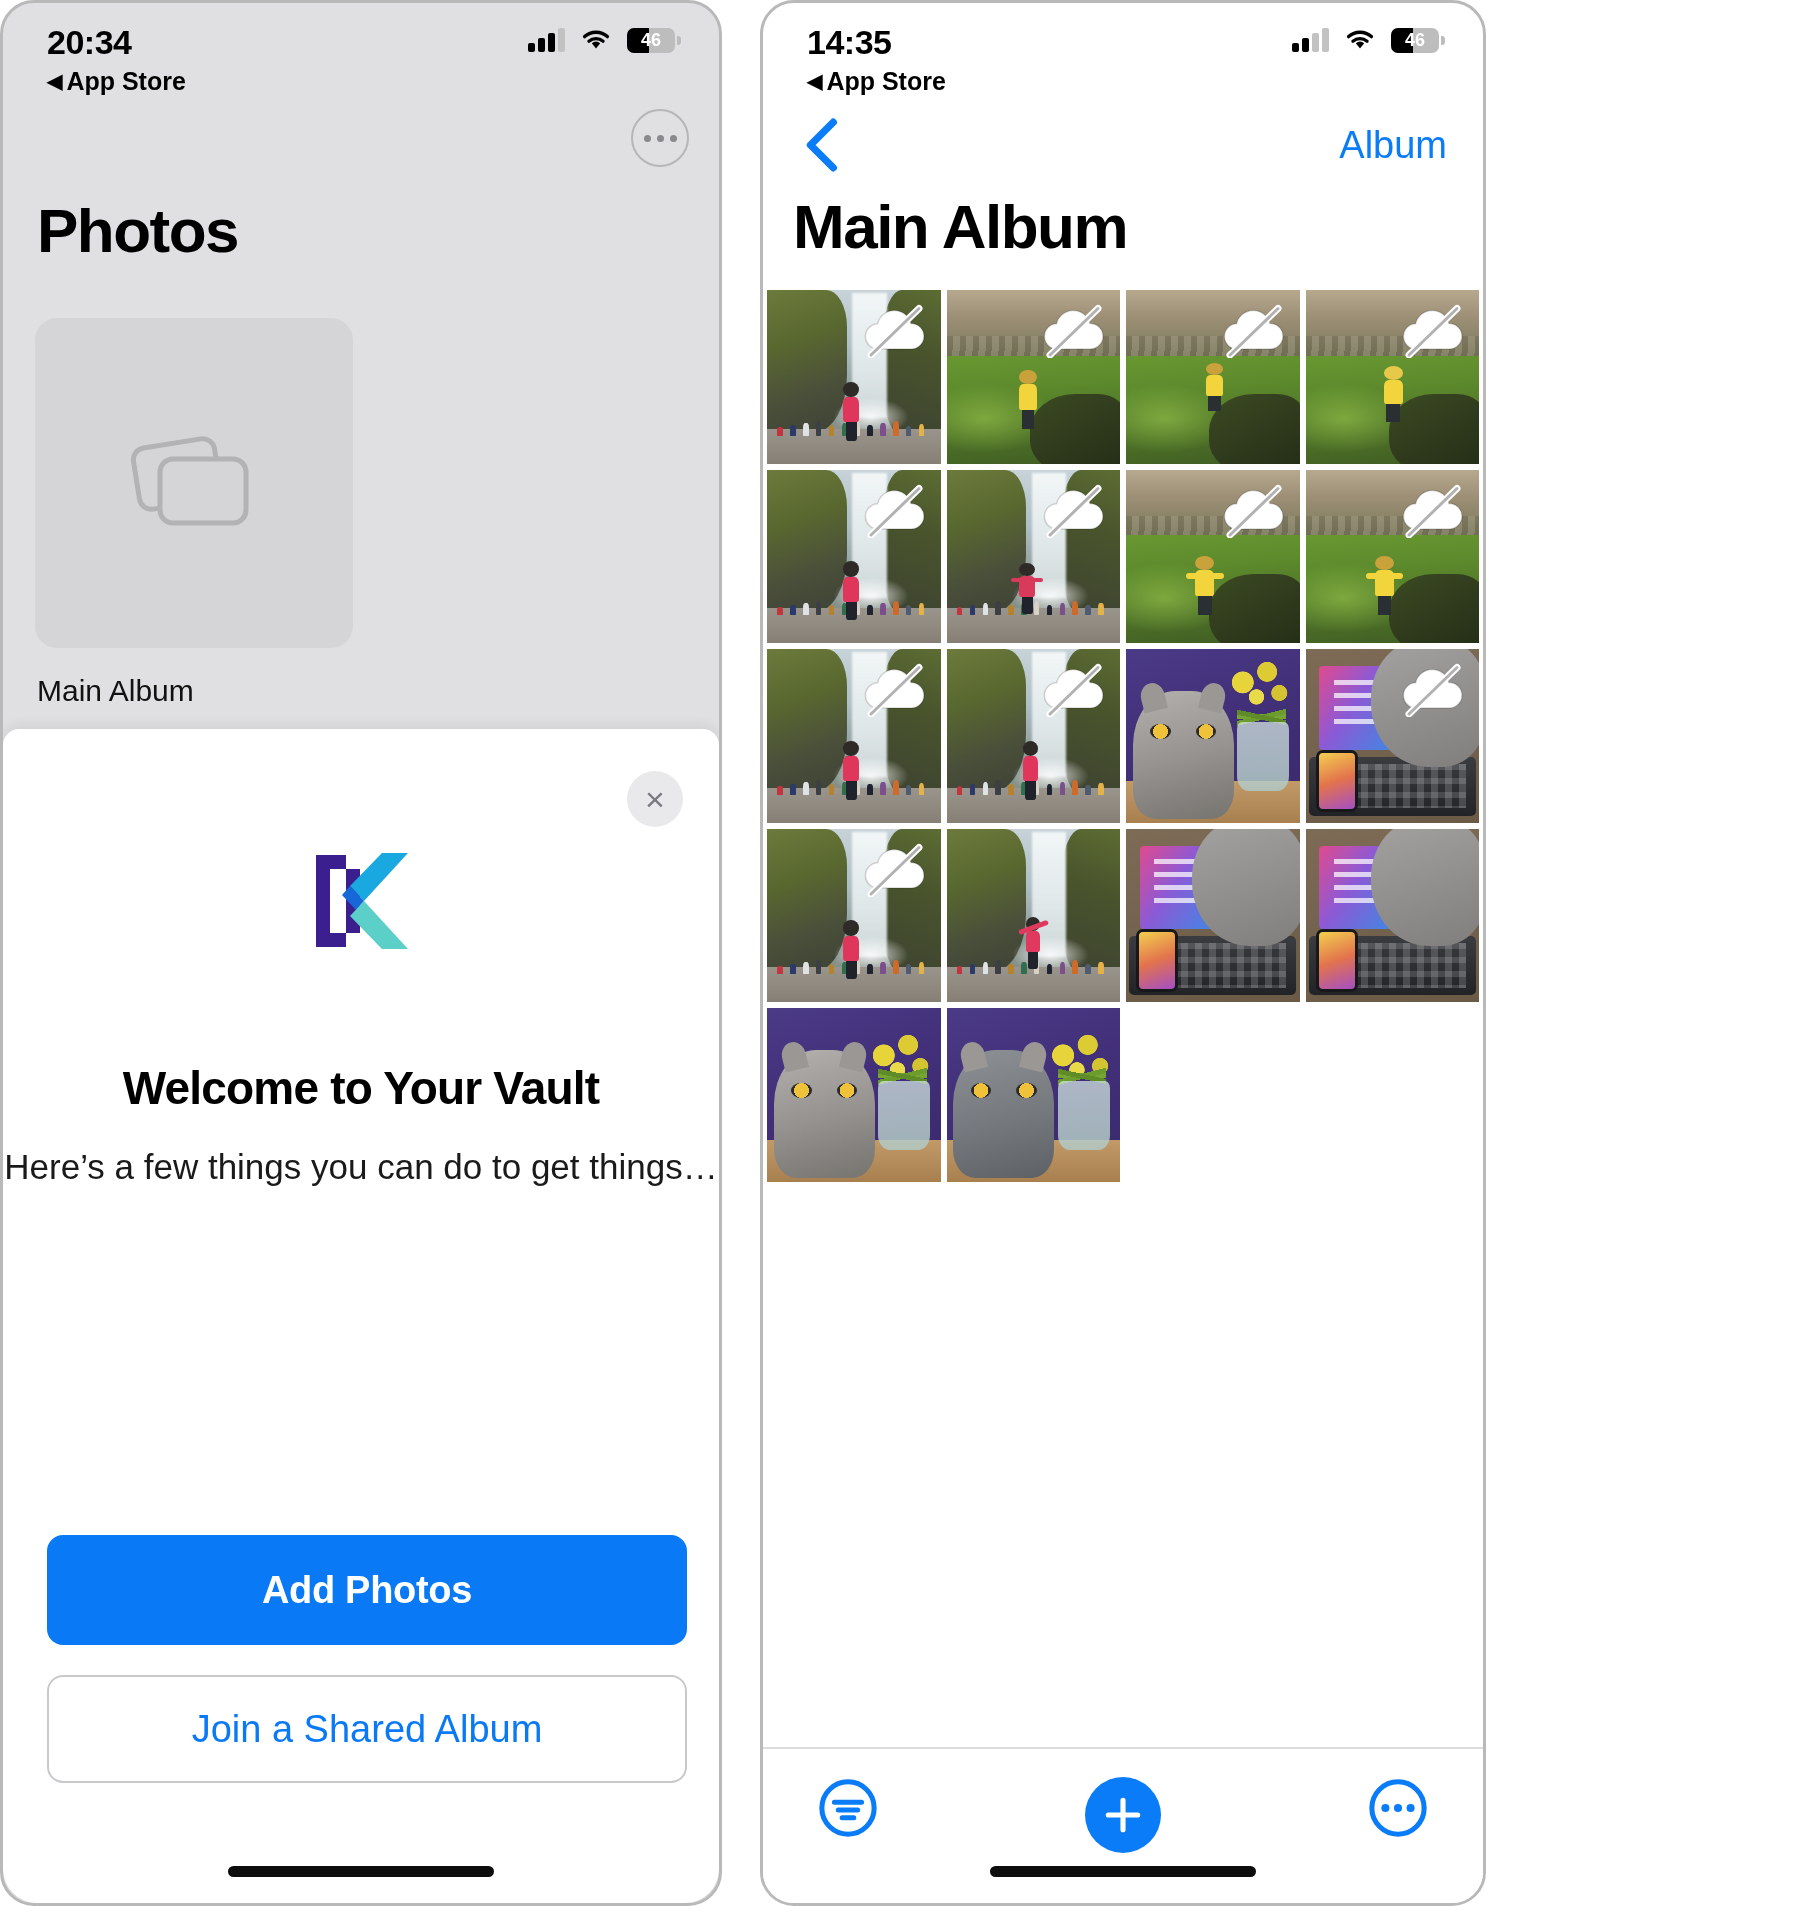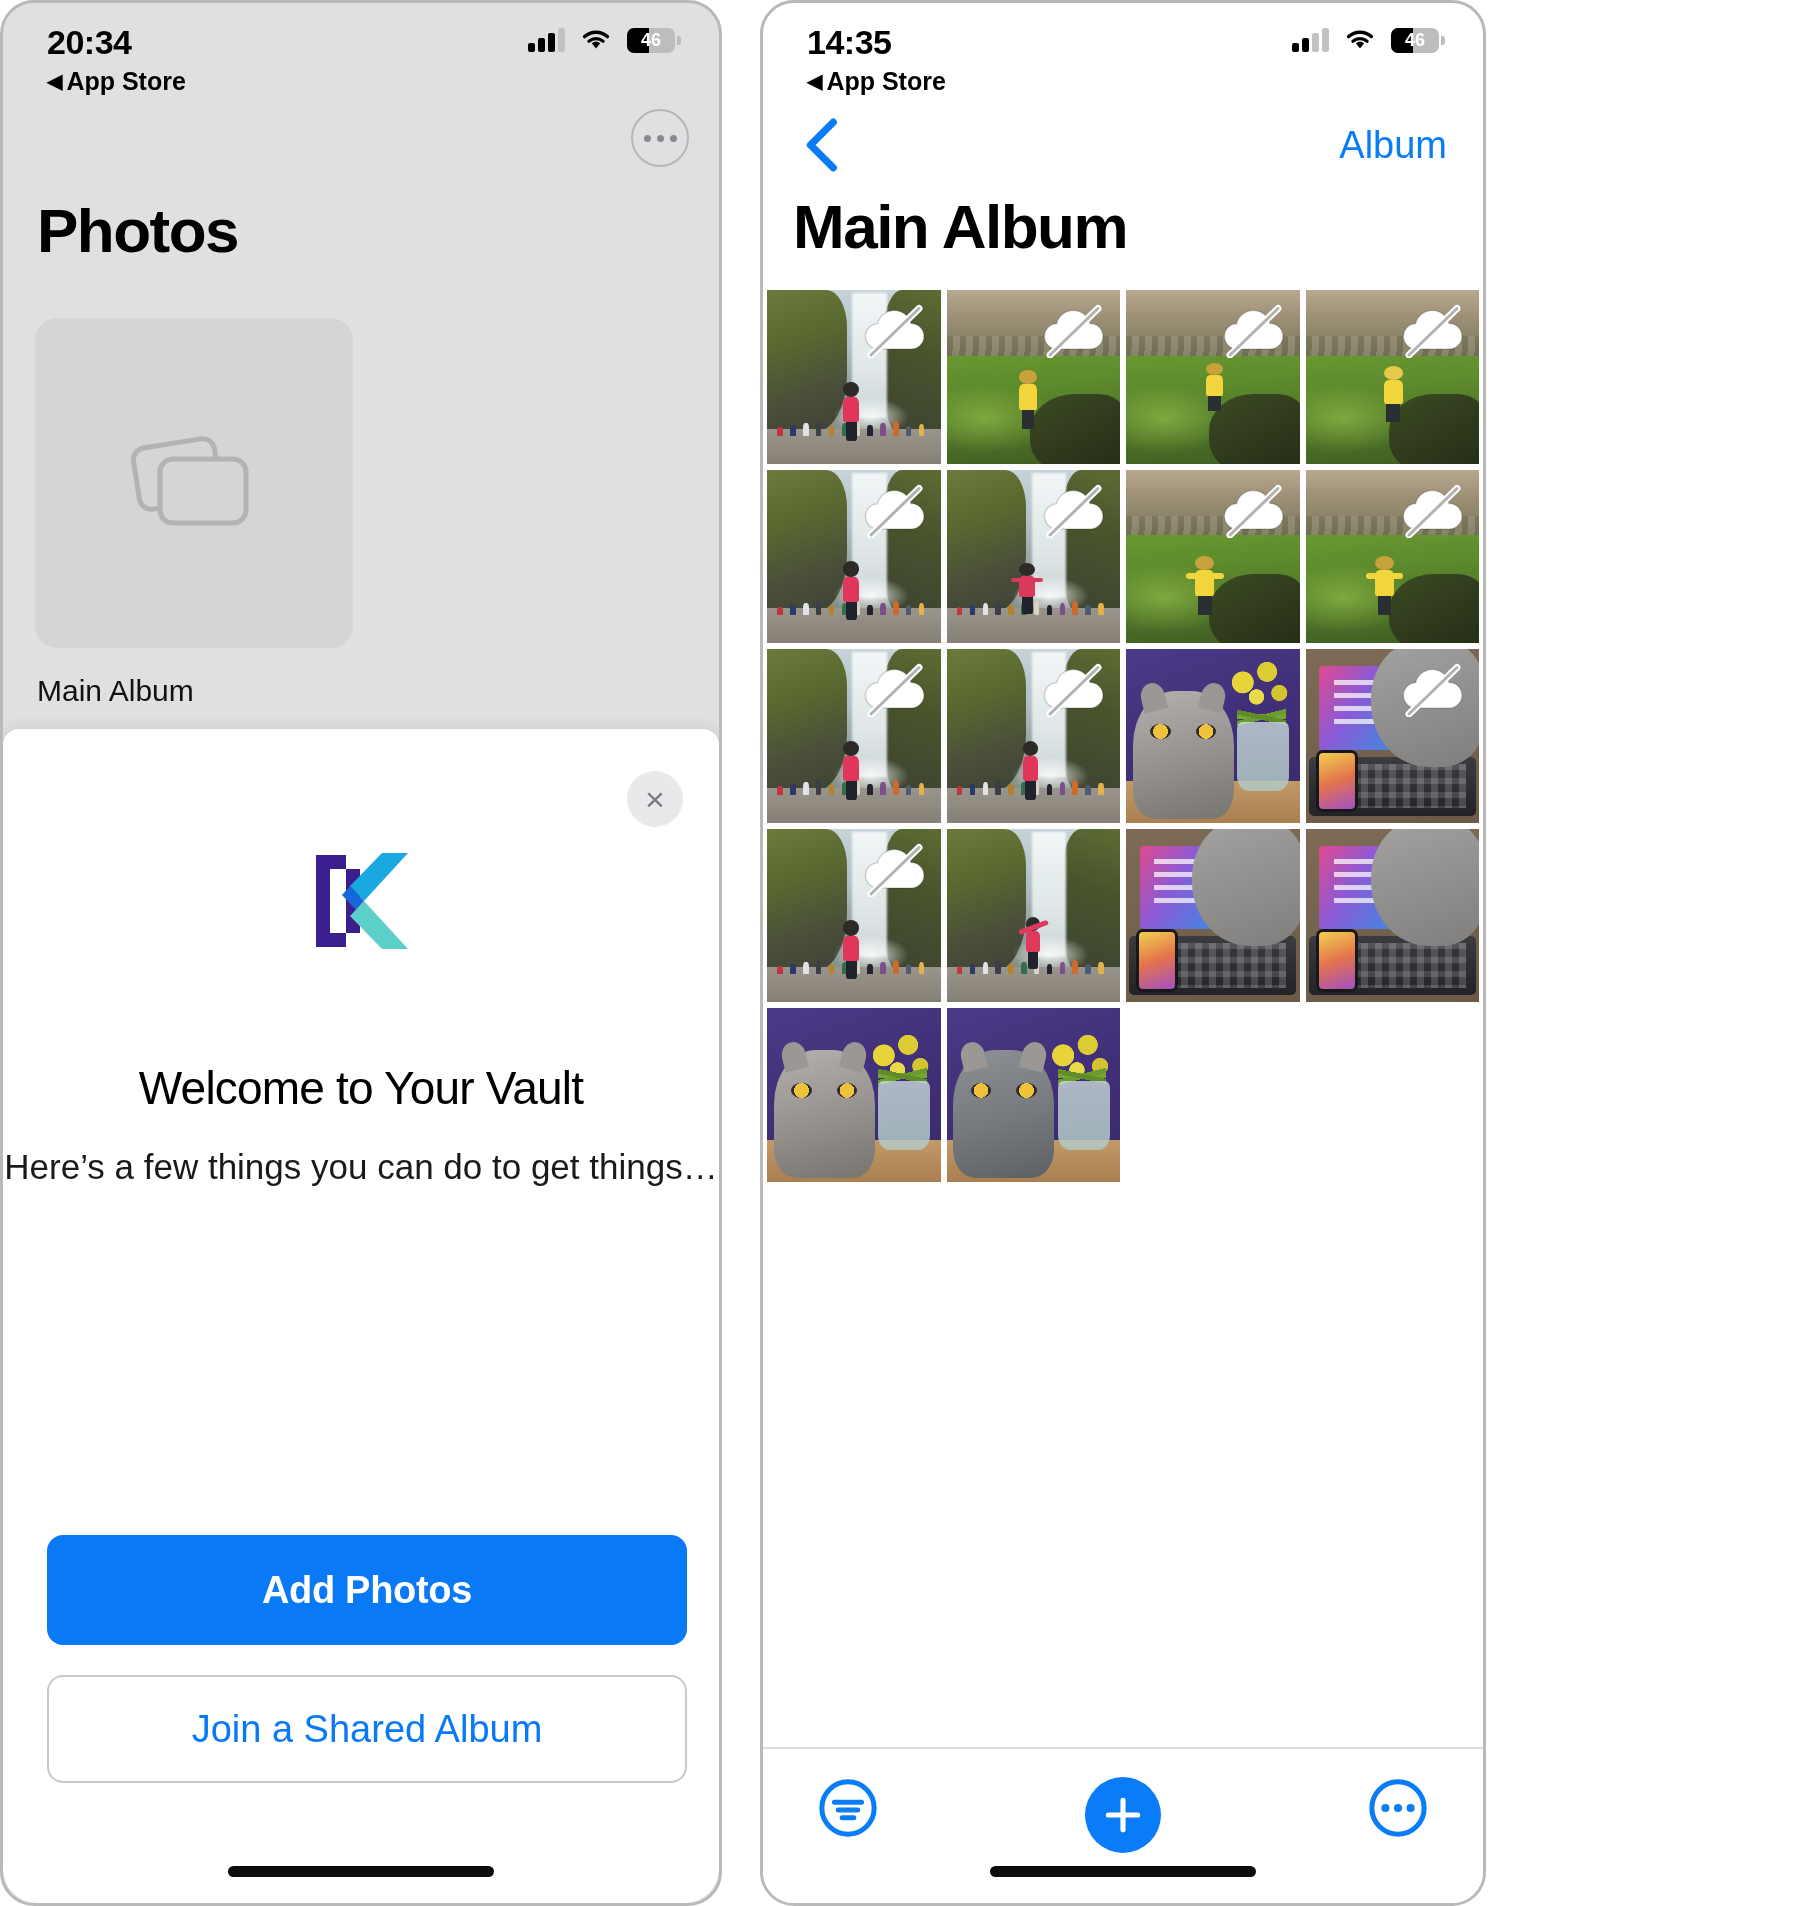--- a/index.html
+++ b/index.html
@@ -77,21 +77,21 @@
   }
   .sheet-close {
     position: absolute; right: 36px; top: 42px;
     width: 56px; height: 56px; border-radius: 50%;
     background: #e9e9ec; border: none;
     display: flex; align-items: center; justify-content: center;
     color: #7a7a80; font-size: 34px; line-height: 1; font-weight: 400;
   }
   .sheet-logo { display: flex; justify-content: center; padding-top: 122px; }
   .sheet-h1 {
-    text-align: center; font-size: 46px; font-weight: 400;
+    text-align: center; font-size: 46px; font-weight: 700;
     color: #000; letter-spacing: -0.8px; padding-top: 110px;
   }
   .sheet-sub {
     text-align: center; font-size: 35px; color: #1a1a1a;
     padding-top: 32px; white-space: nowrap; overflow: hidden;
   }
   .sheet-actions { position: absolute; left: 44px; right: 32px; bottom: 120px; }
   .btn-primary {
     display: block; width: 100%; height: 110px; border: none; border-radius: 16px;
     background: #0a79f5; color: #fff; font-size: 38px; font-weight: 700;

